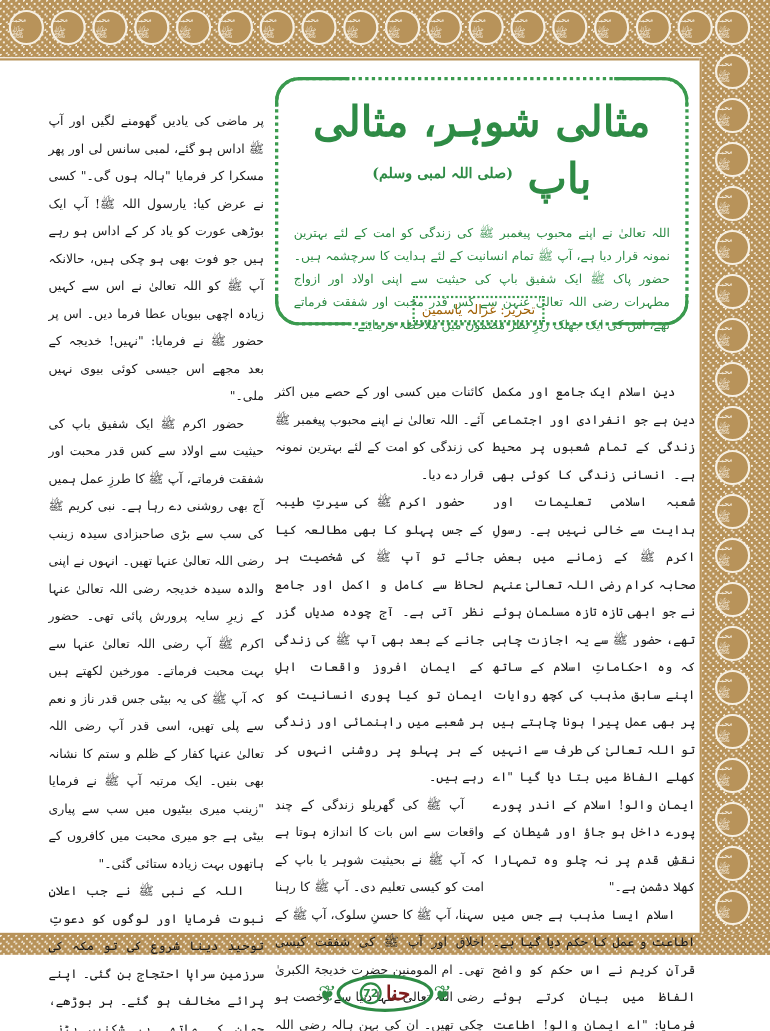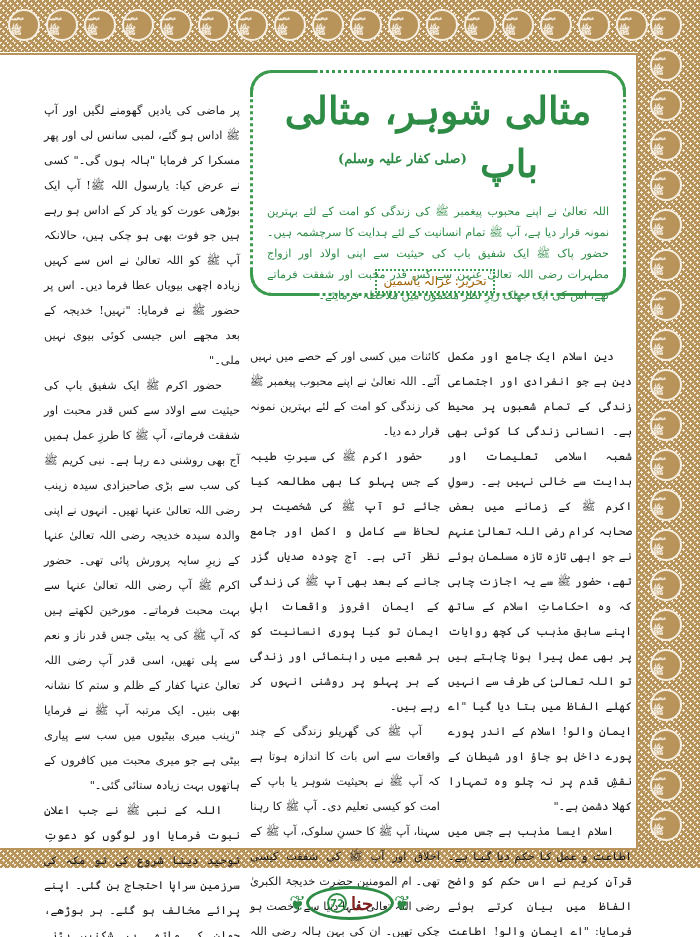--- a/index.html
+++ b/index.html
@@ -7,21 +7,21 @@
   .border-strip{position:absolute;background-color:#b8935a;
     background-image:
       radial-gradient(circle at 50% 50%, #f6efe2 0 22%, transparent 23%),
       radial-gradient(circle at 0 0, #f6efe2 0 18%, transparent 19%),
       radial-gradient(circle at 100% 100%, #f6efe2 0 18%, transparent 19%);
     background-size:7px 7px;}
   .border-top{left:0;top:0;width:700px;height:52px;}
   .border-bottom{left:0;top:850px;width:700px;height:18px;}
   .border-right{left:638px;top:0;width:62px;height:868px;}
   .medallion-row{position:absolute;display:flex;gap:6px;}
-  .medallion{width:32px;height:32px;border-radius:50%;background:#b8935a;border:2px solid #f6efe2;box-sizing:border-box;display:flex;align-items:center;justify-content:center;color:#f6efe2;font-size:10px;font-family:"DejaVu Serif",serif;font-weight:bold;}
+  .medallion{width:32px;height:32px;border-radius:50%;background:#b8935a;border:2px solid #f6efe2;box-sizing:border-box;display:flex;align-items:center;justify-content:center;color:#f6efe2;font-size:10px;font-family:"DejaVu Serif",serif;}
   .med-top{left:8px;top:9px;}
   .med-right{left:650px;top:9px;flex-direction:column;gap:8px;}
   .rule{position:absolute;background:#b8935a;}
   .rule-top{left:0;top:53px;width:636px;height:2px;}
   .rule-right{left:636px;top:53px;width:2px;height:795px;}
   .rule-bottom{left:0;top:848px;width:638px;height:2px;}
 
   .intro-box{position:absolute;left:250px;top:70px;width:376px;height:226px;box-sizing:border-box;border:3px dotted #3a9a4e;border-radius:22px;}
   .intro-box::before{content:"";position:absolute;inset:-3px;border:3px solid #3a9a4e;border-radius:22px;clip-path:polygon(0 0,18% 0,18% 12%,0 12%,0 88%,18% 88%,18% 100%,0 100%,0 0, 100% 0, 82% 0, 82% 12%,100% 12%,100% 88%,82% 88%,82% 100%,100% 100%,100% 0);pointer-events:none;}
   .title{position:absolute;left:0;right:0;top:14px;text-align:center;direction:rtl;color:#2e8b45;font-family:"DejaVu Serif",serif;font-size:38px;font-weight:bold;line-height:48px;}
@@ -92,34 +92,34 @@
   <div class="medallion">محمد ﷺ</div>
 </div>
 
 <div class="rule rule-top"></div>
 <div class="rule rule-right"></div>
 <div class="rule rule-bottom"></div>
 
 <div class="intro-box">
   <div class="title">
     <span>مثالی شوہر، مثالی باپ</span>
-    <span class="honorific">(صلی کفار علیہ وسلم)</span>
+    <span class="honorific">(صلی اللہ لمبی وسلم)</span>
   </div>
   <div class="intro-text">اللہ تعالیٰ نے اپنے محبوب پیغمبر ﷺ کی زندگی کو امت کے لئے بہترین نمونہ قرار دیا ہے، آپ ﷺ تمام انسانیت کے لئے ہدایت کا سرچشمہ ہیں۔ حضور پاک ﷺ ایک شفیق باپ کی حیثیت سے اپنی اولاد اور ازواج مطہرات رضی اللہ تعالیٰ عنہن سے کس قدر محبت اور شفقت فرماتے تھے، اس کی ایک جھلک زیرِ نظر مضمون میں ملاحظہ فرمایئے۔</div>
   <div class="author">تحریر: غزالہ یاسمین</div>
 </div>
 
 <div class="col col-right">
   <p class="ind">دینِ اسلام ایک جامع اور مکمل دین ہے جو انفرادی اور اجتماعی زندگی کے تمام شعبوں پر محیط ہے۔ انسانی زندگی کا کوئی بھی شعبہ اسلامی تعلیمات اور ہدایت سے خالی نہیں ہے۔ رسولِ اکرم ﷺ کے زمانے میں بعض صحابہ کرام رضی اللہ تعالیٰ عنہم نے جو ابھی تازہ تازہ مسلمان ہوئے تھے، حضور ﷺ سے یہ اجازت چاہی کہ وہ احکاماتِ اسلام کے ساتھ اپنے سابق مذہب کی کچھ روایات پر بھی عمل پیرا ہونا چاہتے ہیں تو اللہ تعالیٰ کی طرف سے انہیں کھلے الفاظ میں بتا دیا گیا "اے ایمان والو! اسلام کے اندر پورے پورے داخل ہو جاؤ اور شیطان کے نقشِ قدم پر نہ چلو وہ تمہارا کھلا دشمن ہے۔"</p>
   <p class="ind">اسلام ایسا مذہب ہے جس میں اطاعت و عمل کا حکم دیا گیا ہے۔ قرآنِ کریم نے اس حکم کو واضح الفاظ میں بیان کرتے ہوئے فرمایا: "اے ایمان والو! اطاعت کرو اللہ کی اور اس کے رسول (ﷺ) کی۔" کیونکہ اطاعت اور بندگی میں اللہ تعالیٰ نے اہلِ ایمان کے لئے روحانی معراج رکھی ہے۔</p>
 
 </div>
 
 <div class="col col-mid">
-  <p>کائنات میں کسی اور کے حصے میں نہیں آئے۔ اللہ تعالیٰ نے اپنے محبوب پیغمبر ﷺ کی زندگی کو امت کے لئے بہترین نمونہ قرار دے دیا۔</p>
+  <p>کائنات میں کسی اور کے حصے میں اکثر آئے۔ اللہ تعالیٰ نے اپنے محبوب پیغمبر ﷺ کی زندگی کو امت کے لئے بہترین نمونہ قرار دے دیا۔</p>
   <p class="ind">حضور اکرم ﷺ کی سیرتِ طیبہ کے جس پہلو کا بھی مطالعہ کیا جائے تو آپ ﷺ کی شخصیت ہر لحاظ سے کامل و اکمل اور جامع نظر آتی ہے۔ آج چودہ صدیاں گزر جانے کے بعد بھی آپ ﷺ کی زندگی کے ایمان افروز واقعات اہلِ ایمان تو کیا پوری انسانیت کو ہر شعبے میں راہنمائی اور زندگی کے ہر پہلو پر روشنی انہوں کر رہے ہیں۔</p>
   <p class="ind">آپ ﷺ کی گھریلو زندگی کے چند واقعات سے اس بات کا اندازہ ہوتا ہے کہ آپ ﷺ نے بحیثیت شوہر یا باپ کے امت کو کیسی تعلیم دی۔ آپ ﷺ کا رہنا سہنا، آپ ﷺ کا حسنِ سلوک، آپ ﷺ کے اخلاق اور آپ ﷺ کی شفقت کیسی تھی۔ ام المومنین حضرت خدیجۃ الکبریٰ رضی اللہ تعالیٰ عنہا دنیا سے رخصت ہو چکی تھیں۔ ان کی بہن ہالہ رضی اللہ تعالیٰ عنہا ایک بار آقائے دو جہاں ﷺ سے ملنے آئیں۔ سلام کہہ کر اندر آنے کی اجازت چاہی۔ حضرت ہالہ رضی اللہ تعالیٰ کی آواز اپنی بہن خدیجہ رضی اللہ تعالیٰ عنہا سے ملتی جلتی تھی۔ حضرت ہالہ رضی اللہ تعالیٰ عنہا کی آواز کانوں میں پڑی تو حضور ﷺ کے دل و دماغ</p>
 </div>
 
 <div class="col col-left">
   <p>پر ماضی کی یادیں گھومنے لگیں اور آپ ﷺ اداس ہو گئے، لمبی سانس لی اور پھر مسکرا کر فرمایا "ہالہ ہوں گی۔" کسی نے عرض کیا: یارسول اللہ ﷺ! آپ ایک بوڑھی عورت کو یاد کر کے اداس ہو رہے ہیں جو فوت بھی ہو چکی ہیں، حالانکہ آپ ﷺ کو اللہ تعالیٰ نے اس سے کہیں زیادہ اچھی بیویاں عطا فرما دیں۔ اس پر حضور ﷺ نے فرمایا: "نہیں! خدیجہ کے بعد مجھے اس جیسی کوئی بیوی نہیں ملی۔"</p>
   <p class="ind">حضور اکرم ﷺ ایک شفیق باپ کی حیثیت سے اولاد سے کس قدر محبت اور شفقت فرماتے، آپ ﷺ کا طرزِ عمل ہمیں آج بھی روشنی دے رہا ہے۔ نبی کریم ﷺ کی سب سے بڑی صاحبزادی سیدہ زینب رضی اللہ تعالیٰ عنہا تھیں۔ انہوں نے اپنی والدہ سیدہ خدیجہ رضی اللہ تعالیٰ عنہا کے زیرِ سایہ پرورش پائی تھی۔ حضور اکرم ﷺ آپ رضی اللہ تعالیٰ عنہا سے بہت محبت فرماتے۔ مورخین لکھتے ہیں کہ آپ ﷺ کی یہ بیٹی جس قدر ناز و نعم سے پلی تھیں، اسی قدر آپ رضی اللہ تعالیٰ عنہا کفار کے ظلم و ستم کا نشانہ بھی بنیں۔ ایک مرتبہ آپ ﷺ نے فرمایا "زینب میری بیٹیوں میں سب سے پیاری بیٹی ہے جو میری محبت میں کافروں کے ہاتھوں بہت زیادہ ستائی گئی۔"</p>
   <p class="ind">اللہ کے نبی ﷺ نے جب اعلانِ نبوت فرمایا اور لوگوں کو دعوتِ توحید دینا شروع کی تو مکہ کی سرزمین سراپا احتجاج بن گئی۔ اپنے پرائے مخالف ہو گئے۔ ہر بوڑھے، جوان کے ماتھے پر شکنیں پڑنے لگیں۔ پورا مکہ آپ ﷺ کی جان کا دشمن بن گیا۔ مشرکینِ مکہ نے آپ ﷺ کو ایذا رسانی کے تمام حربے استعمال کئے۔ آپ ﷺ کے راستوں میں کانٹے بچھائے گئے، آوازے کسے گئے، آپ ﷺ کے وجودِ اطہر پر کوڑا پھینکا گیا، آپ ﷺ کو پتھر مار مار کر لہولہان کر دیا گیا مگر رحمۃ للعالمین ﷺ کی زبانِ مبارک سے کبھی بددعا نہیں نکلی، ان جاں گداز مراحل میں سیدہ زینب رضی اللہ تعالیٰ عنہا اکثر اپنے بابا کے ہمراہ ہوتیں۔</p>
 </div>
 

